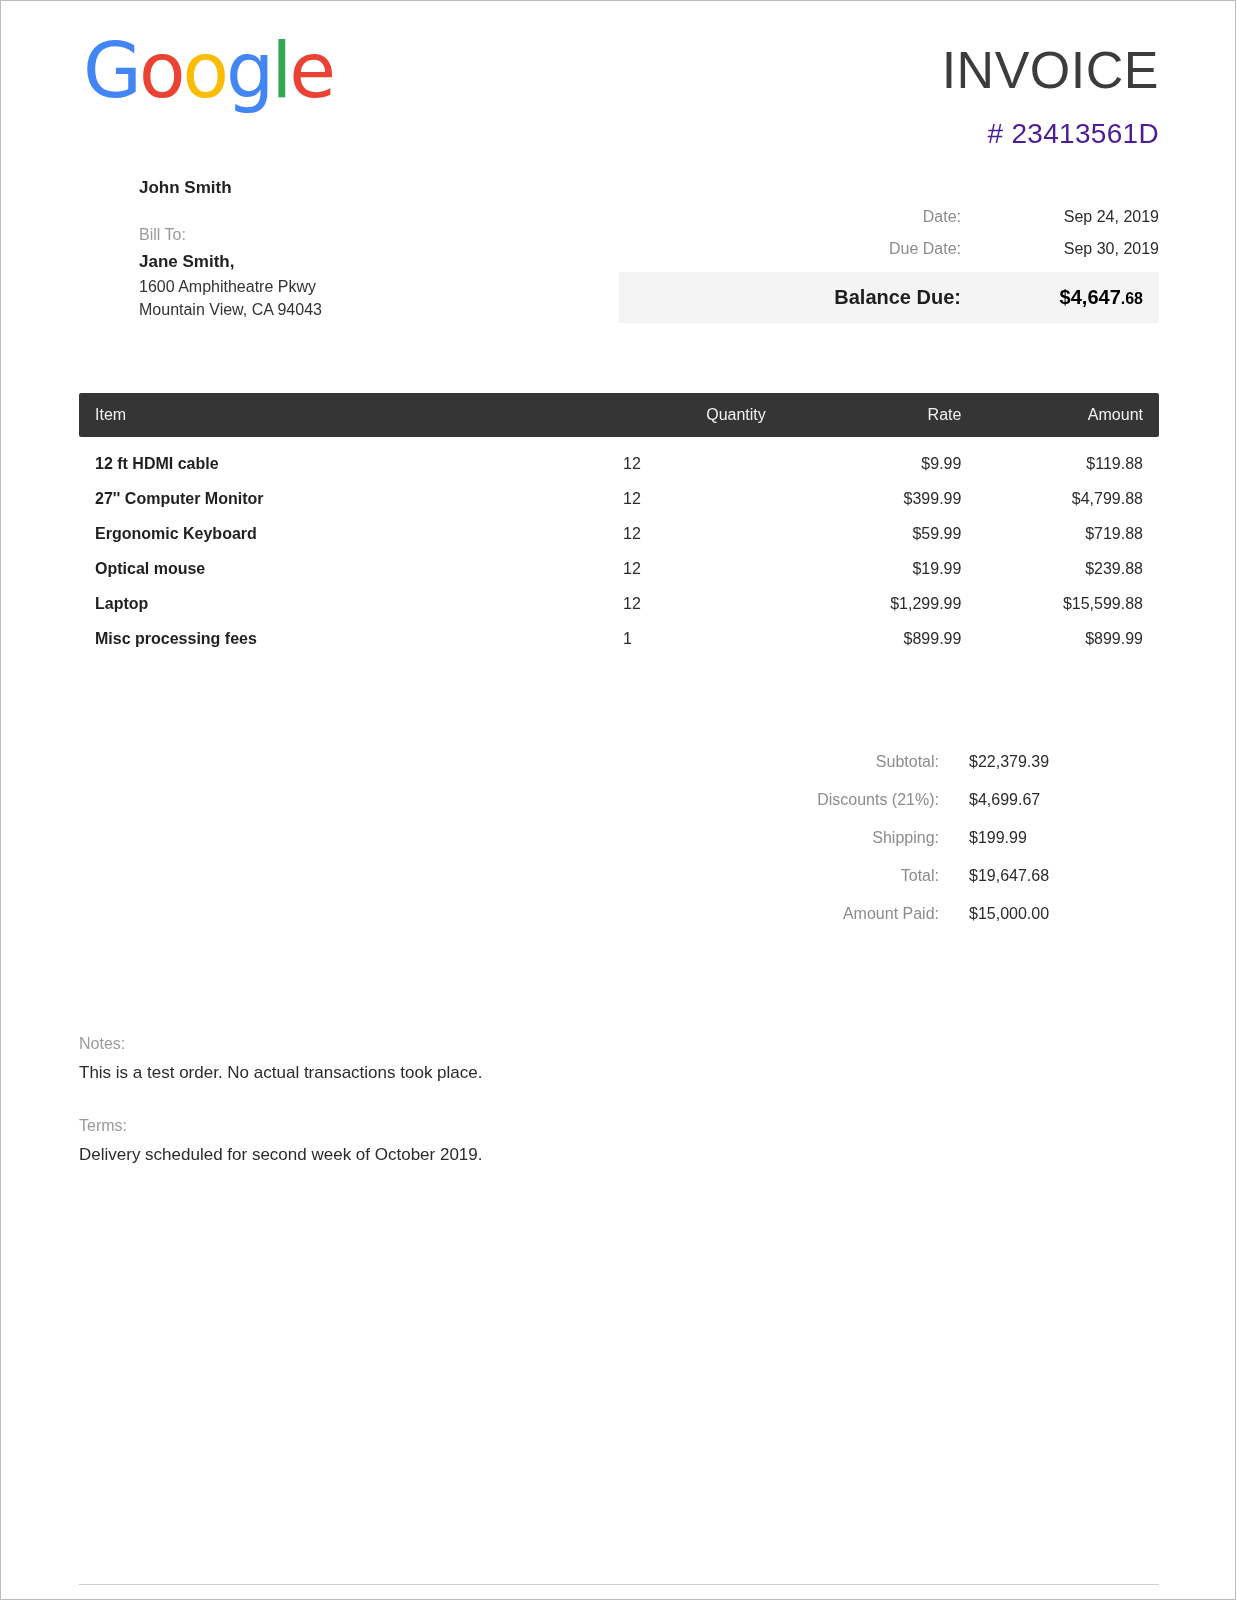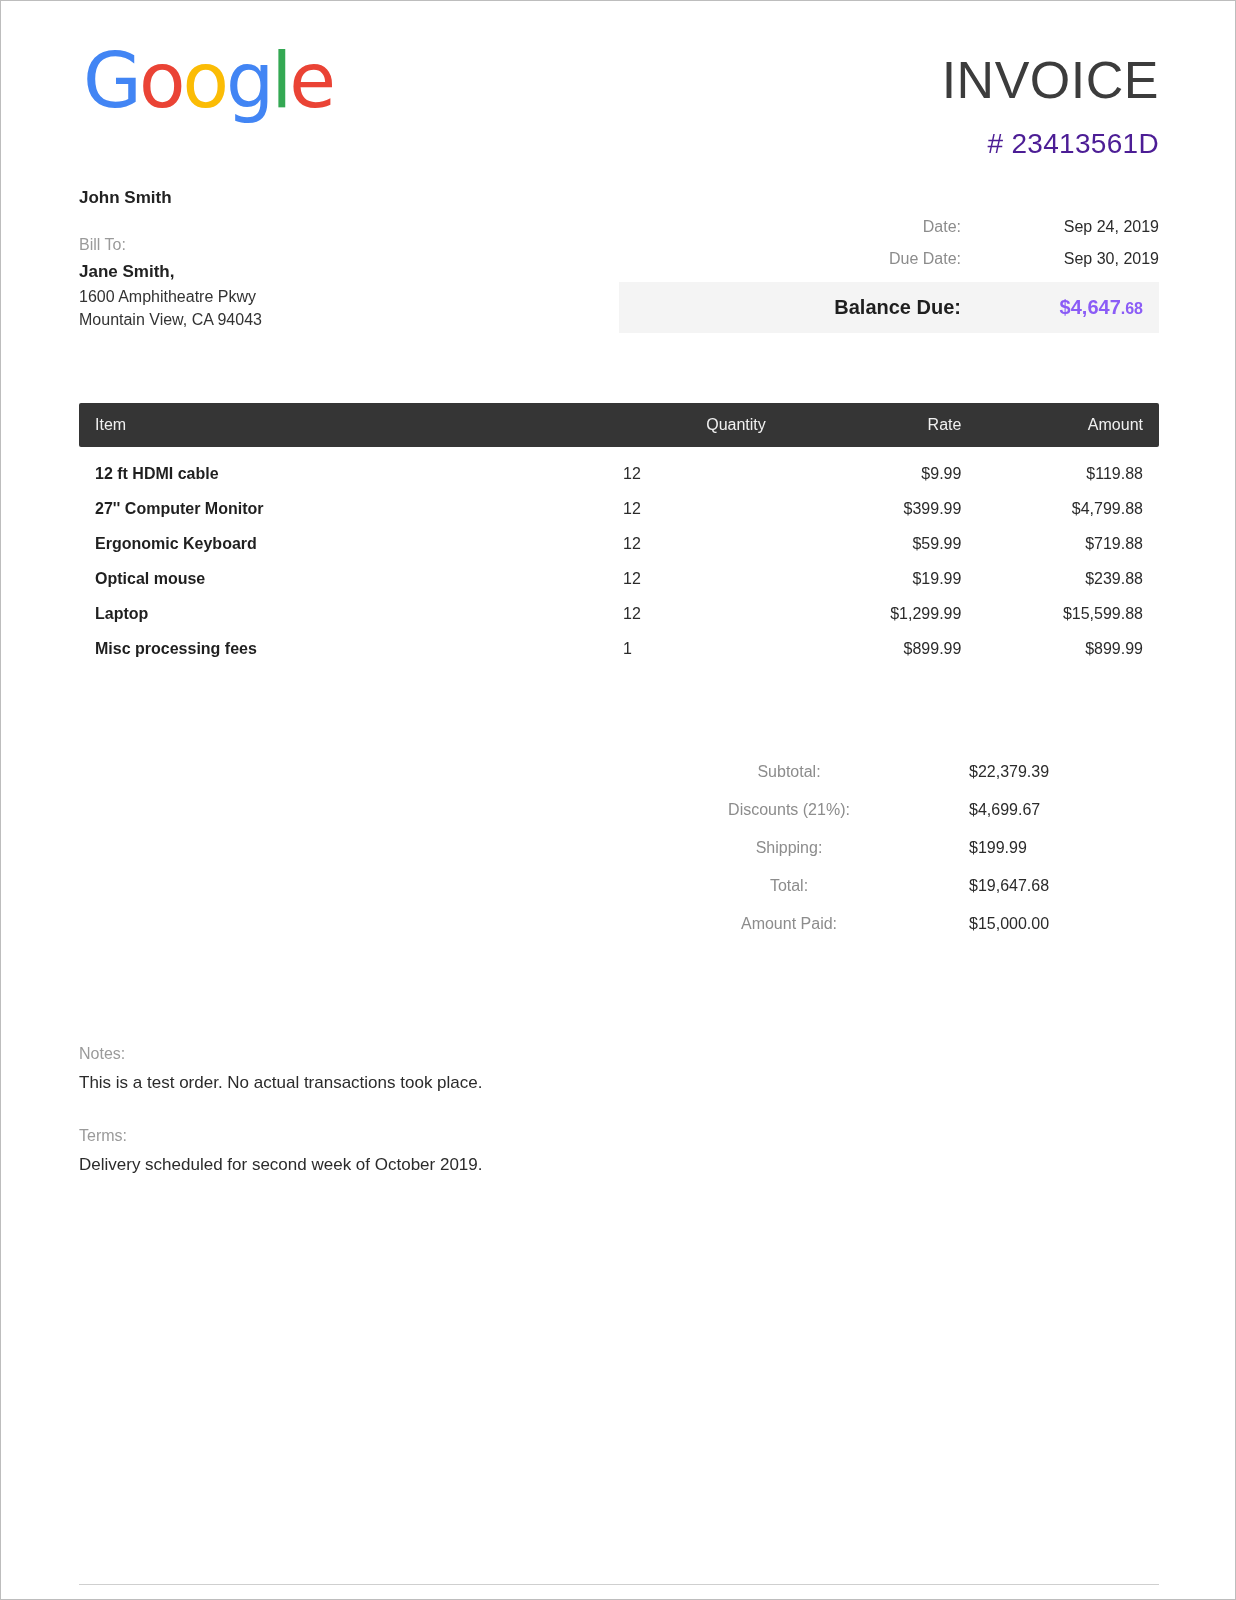--- a/index.html
+++ b/index.html
@@ -21,21 +21,21 @@
     left: 0; top: 0;
     width: 1236px; height: 1600px;
     padding: 0 78px;
   }
 
   
   .header {
     display: flex;
     justify-content: space-between;
     align-items: flex-start;
-    padding-top: 42px;
+    padding-top: 32px;
   }
   .logo {
     font-size: 76px;
     letter-spacing: -3px;
     line-height: 1;
     font-family: "DejaVu Sans", sans-serif;
     user-select: none;
     padding-left: 4px;
   }
   .logo span { display: inline-block; }
@@ -50,21 +50,21 @@
   .invoice-number {
     font-size: 28px;
     color: #4c1d95;
     margin-top: 20px;
     letter-spacing: 0.3px;
   }
 
   
   .mid {
     display: flex;
-    justify-content: space-between;
+    justify-content: flex-end;
     margin-top: 28px;
   }
   .party { width: 480px; }
   .seller-name {
     font-size: 17px;
     font-weight: bold;
     color: #222;
     margin-bottom: 28px;
   }
   .label-muted {
@@ -116,21 +116,21 @@
     font-size: 20px;
     font-weight: bold;
     color: #1f1f1f;
     text-align: right;
     width: 290px;
     padding-right: 28px;
   }
   .balance-value {
     font-size: 20px;
     font-weight: bold;
-    color: #8b5cf6;
+    color: #000000;
     text-align: right;
     width: 170px;
     padding-right: 16px;
   }
   .balance-value .cents { font-size: 16px; font-weight: bold; }
 
   
   .table { margin-top: 70px; width: 100%; }
   .thead {
     background: #353535;
@@ -166,21 +166,21 @@
   .totals-inner { width: 560px; }
   .total-row {
     display: flex;
     justify-content: flex-end;
     align-items: baseline;
     margin-bottom: 20px;
   }
   .total-label {
     font-size: 16px;
     color: #8c8c8c;
-    text-align: center;
+    text-align: right;
     width: 330px;
     padding-right: 30px;
   }
   .total-value {
     font-size: 16px;
     color: #2b2b2b;
     text-align: left;
     width: 190px;
     padding-right: 16px;
   }

